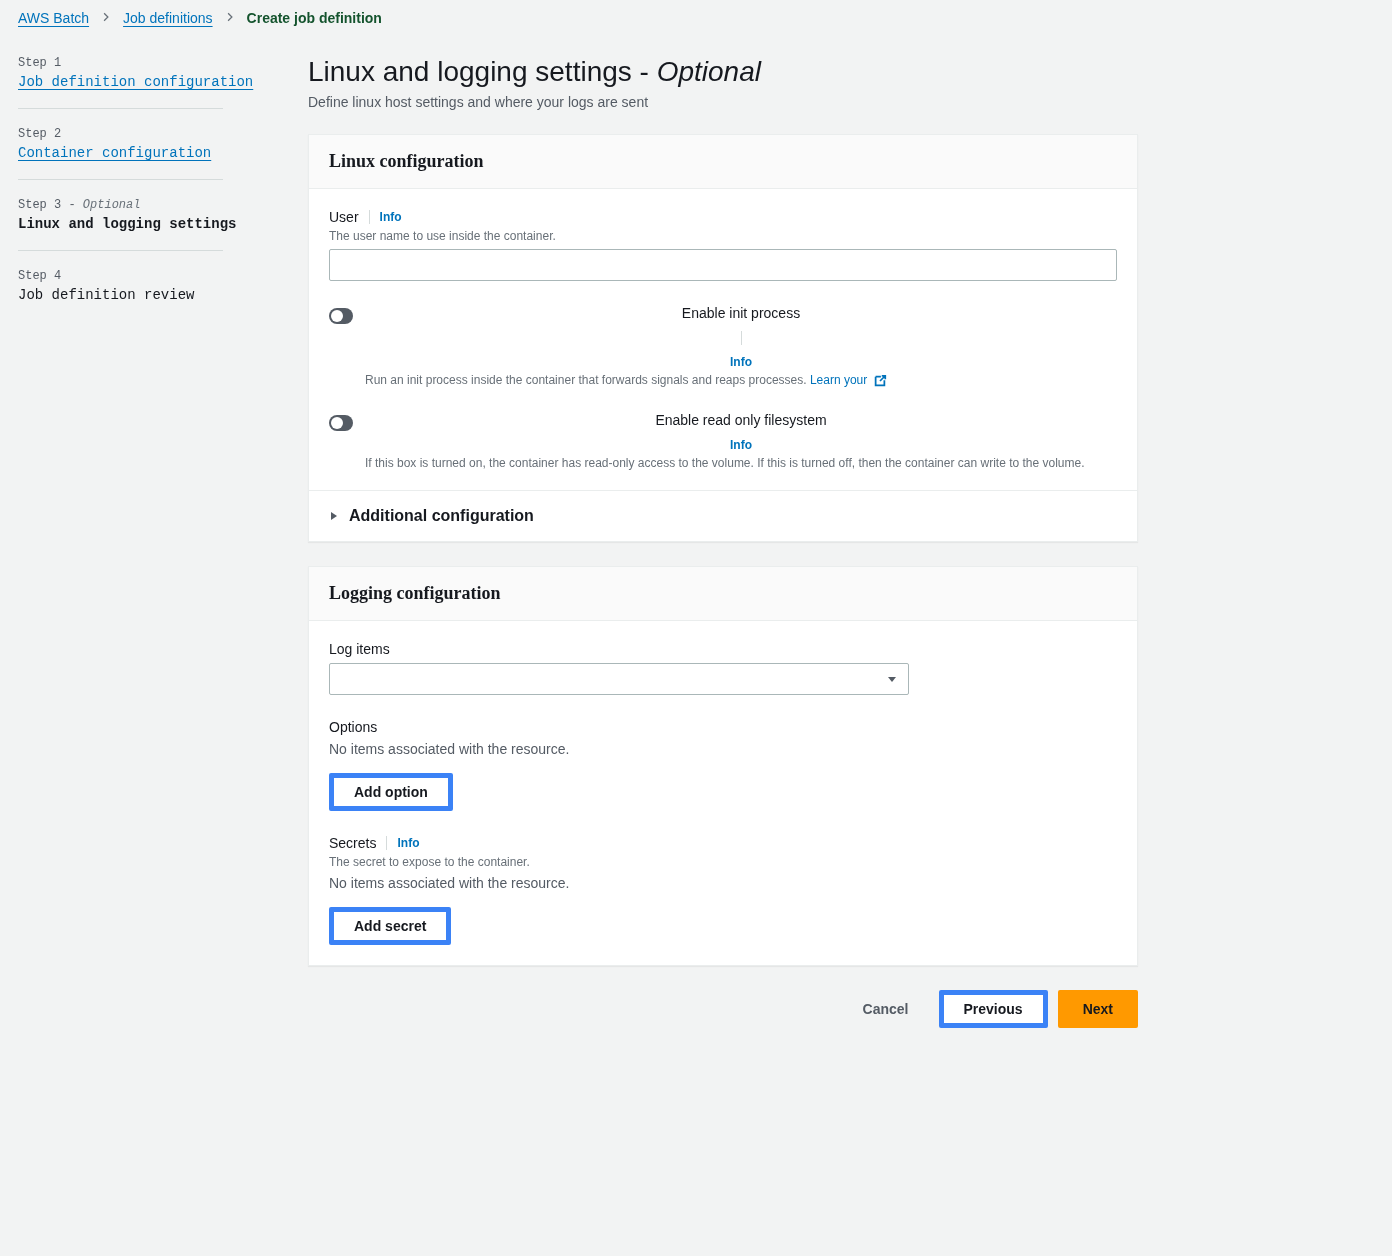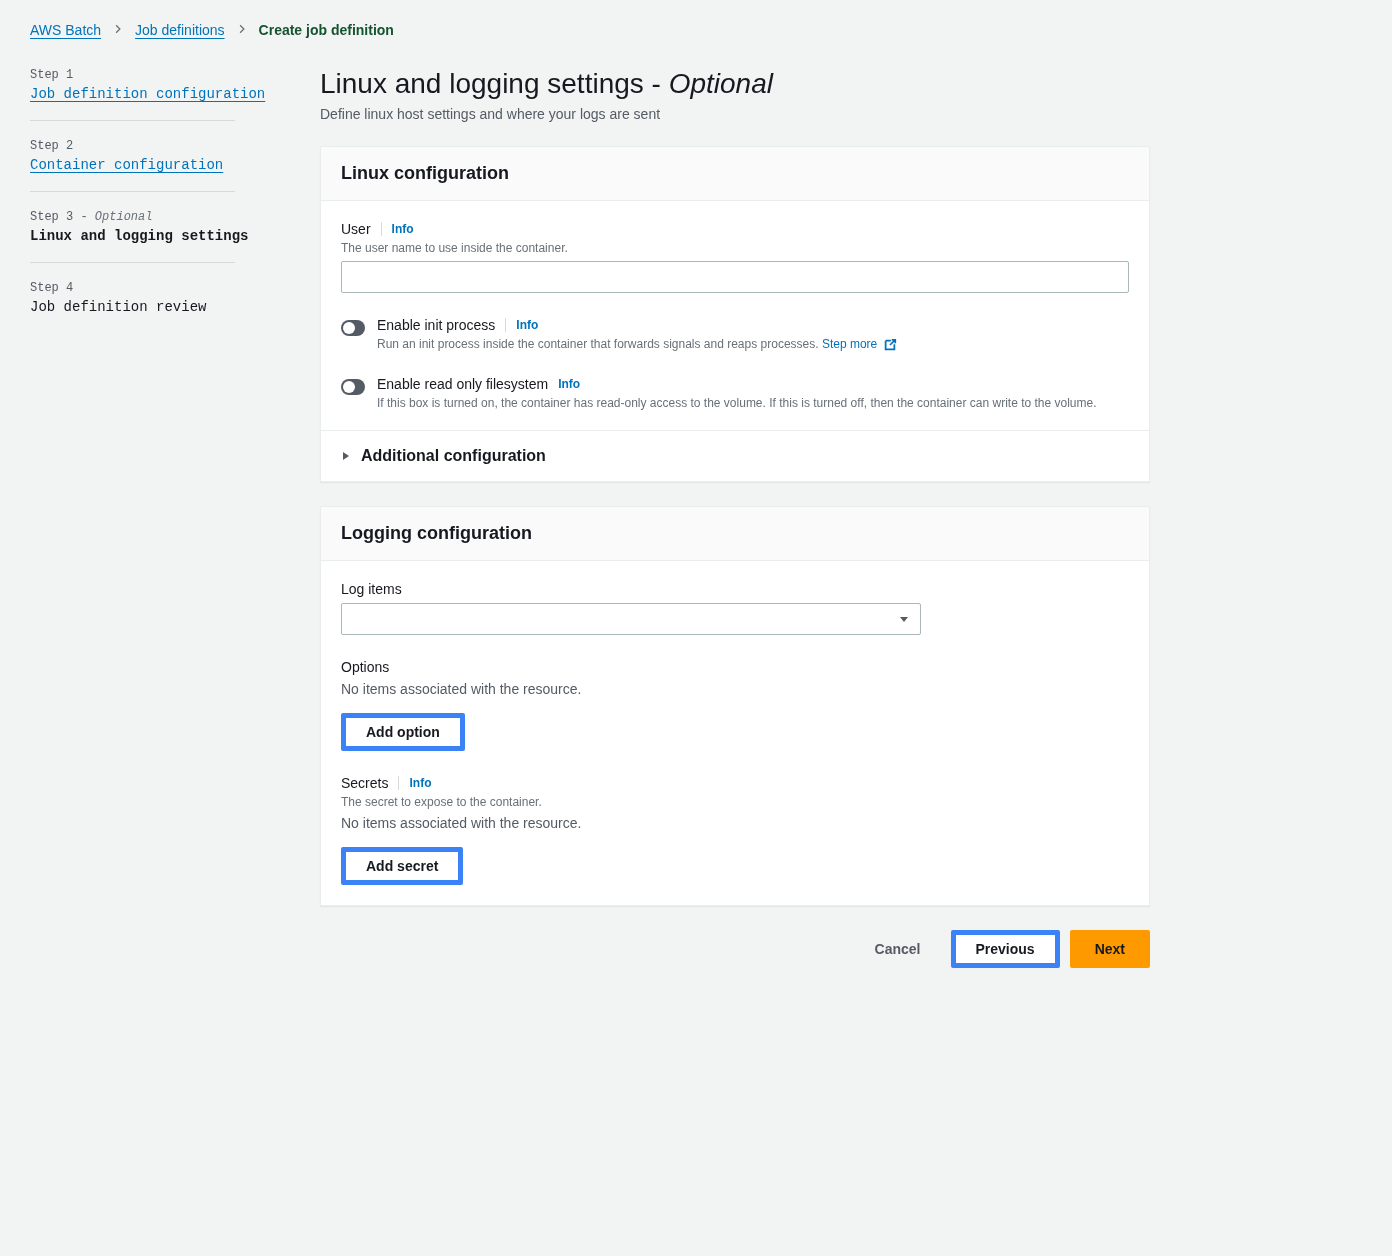--- a/index.html
+++ b/index.html
@@ -8,21 +8,21 @@
       padding: 0;
     }
     body {
       font-family: "Amazon Ember", "Helvetica Neue", Arial, sans-serif;
       background: #f2f3f3;
       color: #16191f;
       font-size: 14px;
     }
     .container {
       width: 1392px;
-      padding: 12px;
+      padding: 0;
     }
     .breadcrumb {
       display: flex;
       align-items: center;
       padding: 10px 18px;
       gap: 12px;
       font-size: 14px;
     }
     .breadcrumb a {
       color: #0073bb;
@@ -98,20 +98,21 @@
     .panel {
       background: #fff;
       border: 1px solid #eaeded;
       box-shadow: 0 1px 1px rgba(0,0,0,0.05);
       margin-bottom: 24px;
     }
     .panel-header {
       padding: 16px 20px;
       background: #fafafa;
       border-bottom: 1px solid #eaeded;
+      font-family: Liberation Serif, serif;
     }
     .panel-header h2 {
       font-size: 18px;
       font-weight: 700;
     }
     .panel-body {
       padding: 20px;
     }
     .field {
       margin-bottom: 24px;
@@ -199,20 +200,21 @@
       top: 2px;
       left: 2px;
     }
     .toggle-content {
       flex: 1;
     }
     .toggle-label-row {
       display: flex;
       align-items: center;
       gap: 10px;
+      flex-direction: column;
     }
     .toggle-label {
       font-size: 14px;
     }
     .toggle-description {
       font-size: 12px;
       color: #687078;
       margin-top: 4px;
     }
     .learn-more {
@@ -344,21 +346,21 @@
               </div>
               <div class="toggle-content">
                 <div class="toggle-label-row">
                   <span class="toggle-label">Enable init process</span>
                   <span class="info-separator"></span>
                   <span class="info-link">Info</span>
                 </div>
                 <div class="toggle-description">
                   <span>Run an init process inside the container that forwards signals and reaps processes.</span>
                   <span class="learn-more">
-                    <span>Step more</span>
+                    <span>Learn your</span>
                     <span class="external-icon">
                       <svg width="14" height="14" viewBox="0 0 16 16">
                           <path d="M3 3 H9 M3 3 V13 H13 V7 M8 8 L14 2 M10 2 H14 V6" stroke="currentColor" stroke-width="2" fill="none"></path>
                         </svg>
                     </span>
                   </span>
                 </div>
               </div>
             </div>
           </div>

